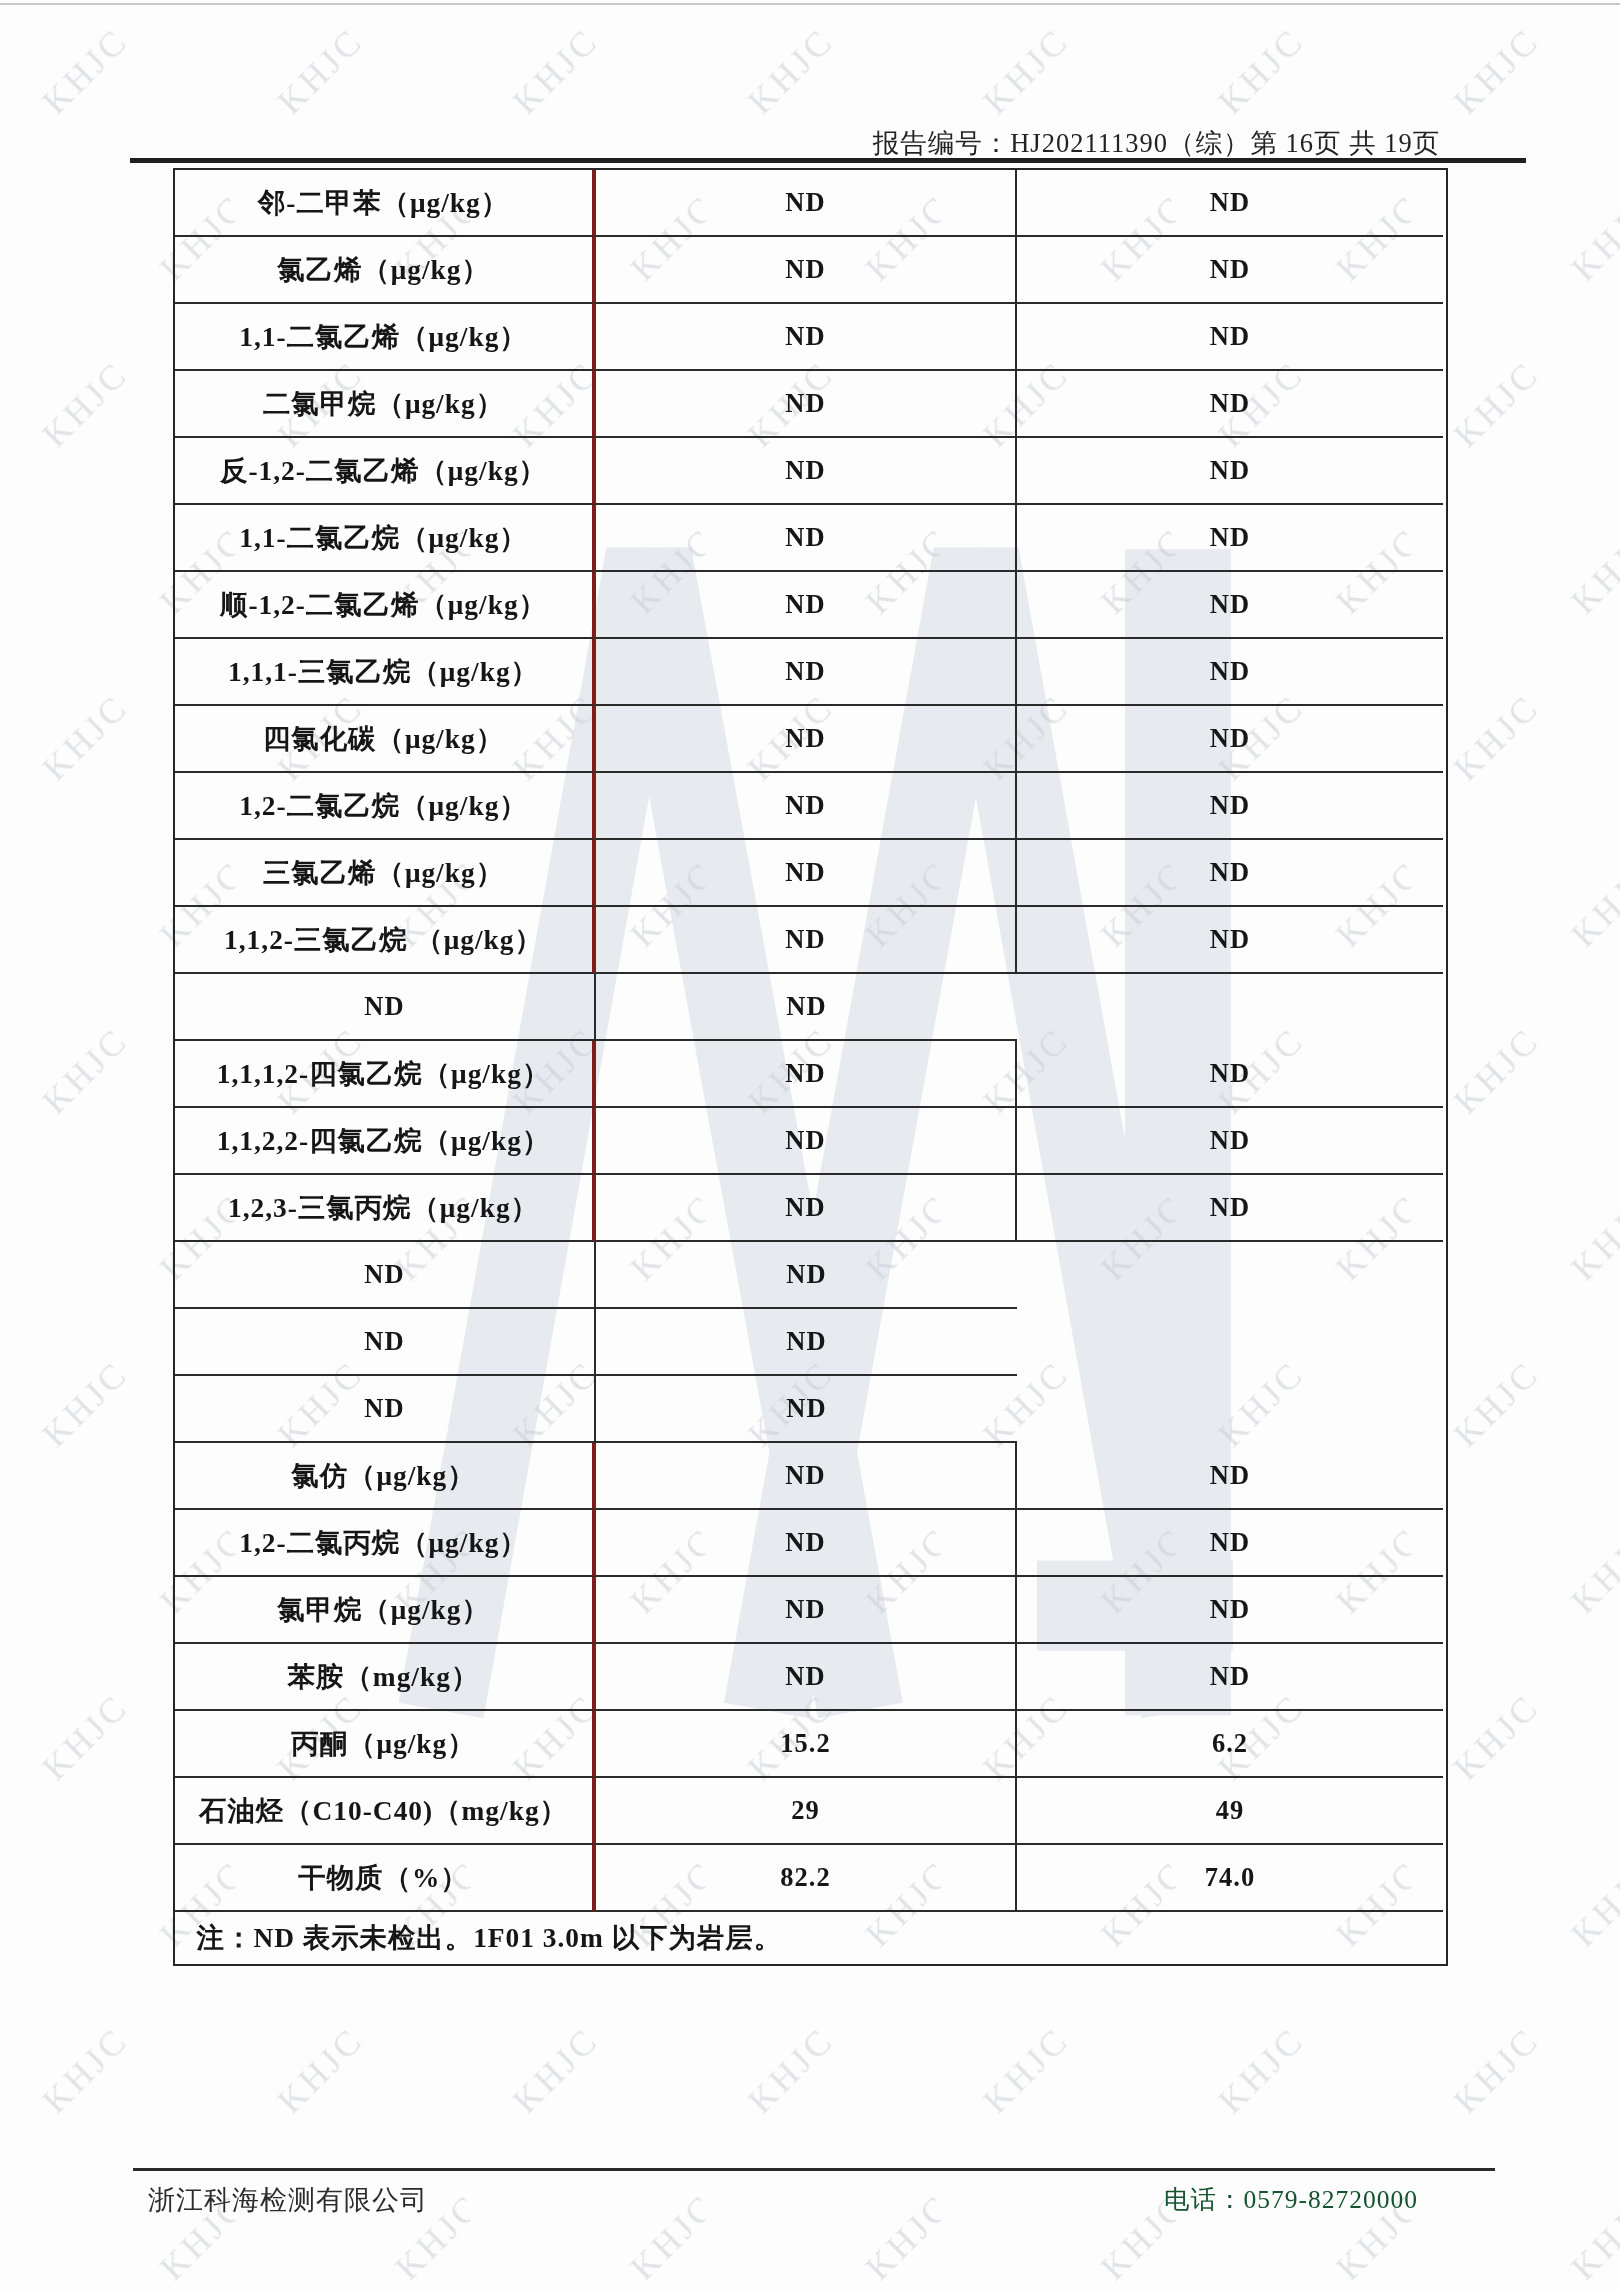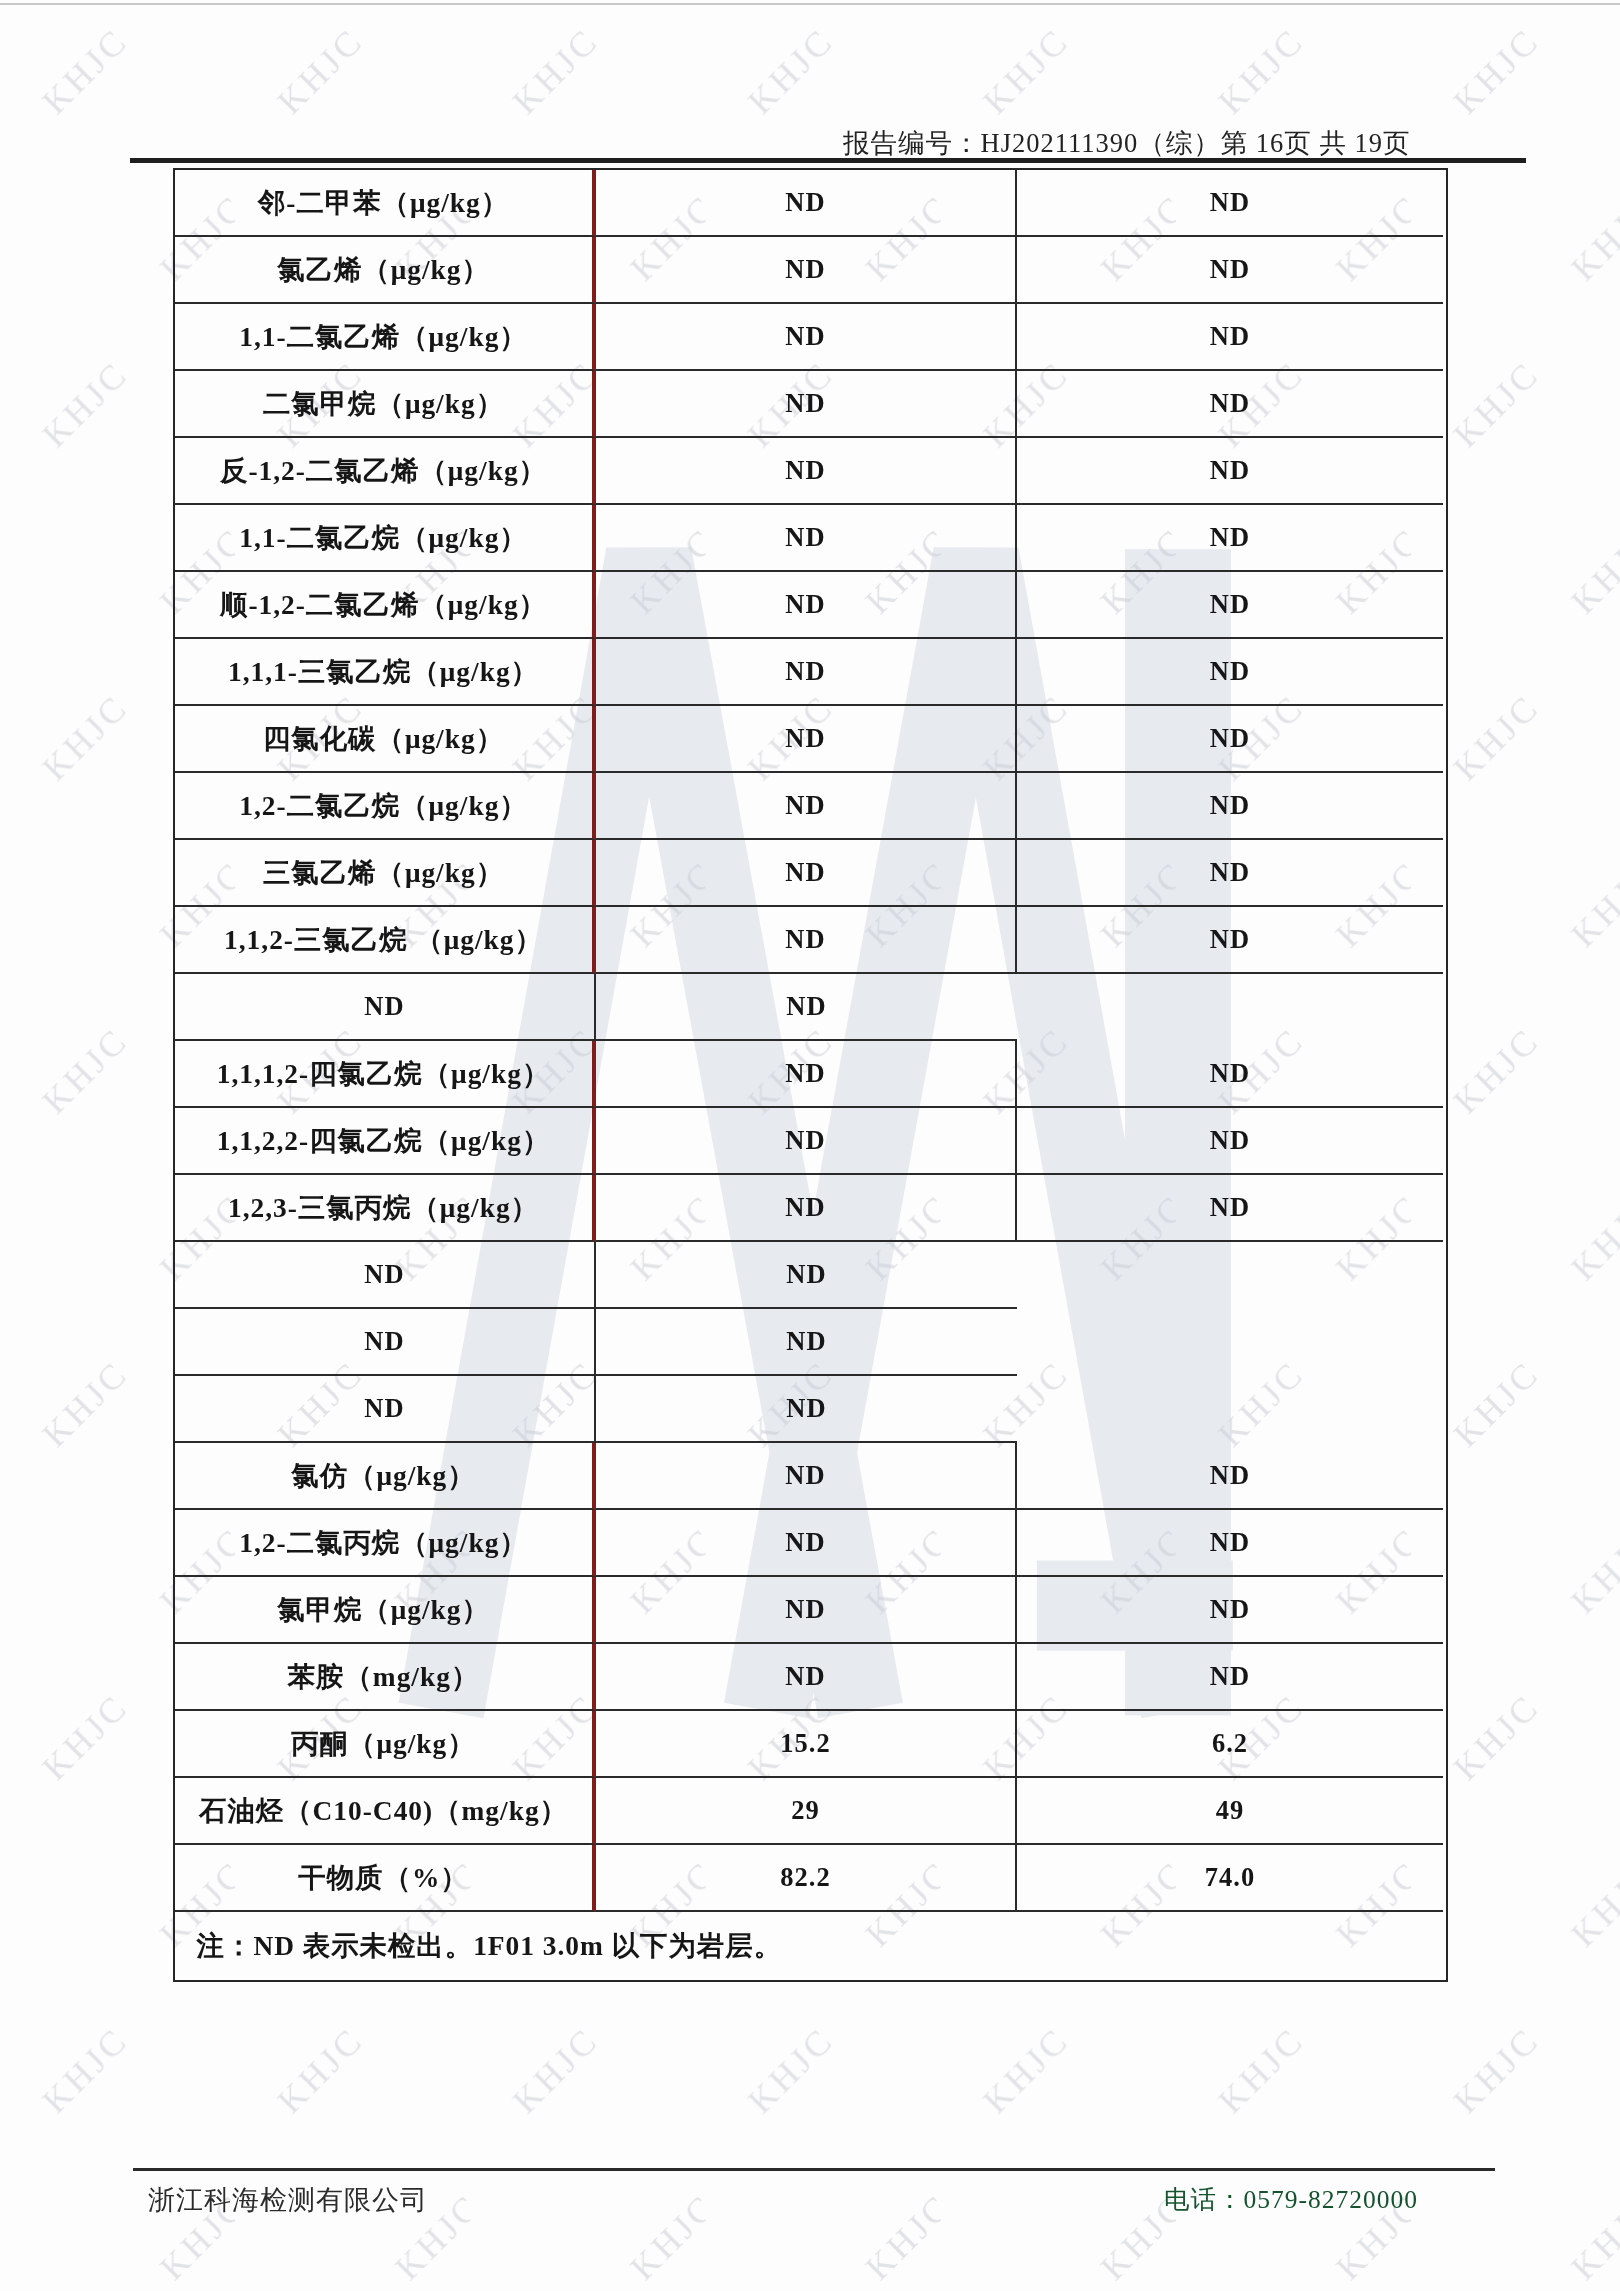--- a/index.html
+++ b/index.html
@@ -11,41 +11,41 @@
     font-family:"Liberation Serif","DejaVu Serif",serif;
     color:#1b1b1b;
   }
   
   .wm-layer{position:absolute;left:0;top:0;width:1620px;height:2292px;z-index:0;}
   
   .scan-edge{position:absolute;left:0;top:2.9px;width:1620px;height:2px;background:#c9c9c9;z-index:1;}
   
   .header-line{
     position:absolute;top:125px;left:843px;width:627px;
-    text-align:left;font-size:26.5px;letter-spacing:1px;color:#222;z-index:2;
+    text-align:center;font-size:26.5px;letter-spacing:1px;color:#222;z-index:2;
   }
   .header-rule{position:absolute;left:130px;top:158px;width:1396px;height:4.9px;background:#1f1f1f;z-index:2;}
   
   .table{
     position:absolute;left:173px;top:168px;width:1275px;
     border:2.9px solid #262626;box-sizing:border-box;z-index:2;
     background:transparent;
   }
   .row{display:grid;grid-template-columns:421px 421px 426px;}
   .cell{
     box-sizing:border-box;height:67px;
     display:flex;align-items:center;justify-content:center;
     border-bottom:2px solid #2a2a2a;
     font-weight:bold;color:#161616;
   }
   .cell.param{font-size:27.4px;border-right:4px solid #7f1d1d;letter-spacing:1px;font-family:Liberation Serif, serif;}
   .cell.v1{font-size:26.5px;border-right:2px solid #2a2a2a;letter-spacing:1px;}
   .cell.v2{font-size:26.5px;letter-spacing:1px;}
   .note-row{
-    box-sizing:border-box;height:68px;
+    box-sizing:border-box;height:52px;
     display:flex;align-items:center;
     padding-left:21.6px;
     font-size:27.4px;font-weight:bold;color:#161616;letter-spacing:1px;
   }
   
   .footer-rule{position:absolute;left:133px;top:2168px;width:1362px;height:2.9px;background:#2a2a2a;z-index:2;}
   .footer-company{position:absolute;left:148px;top:2182px;font-size:27px;color:#2b2b2b;z-index:2;letter-spacing:1px;}
   .footer-phone{position:absolute;left:1164px;top:2182px;font-size:25.5px;color:#14532d;z-index:2;letter-spacing:1px;}
 </style>
 </head>

